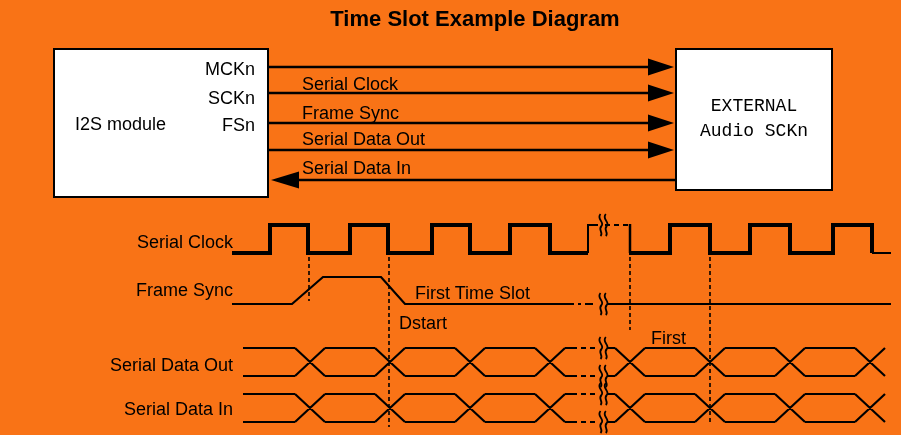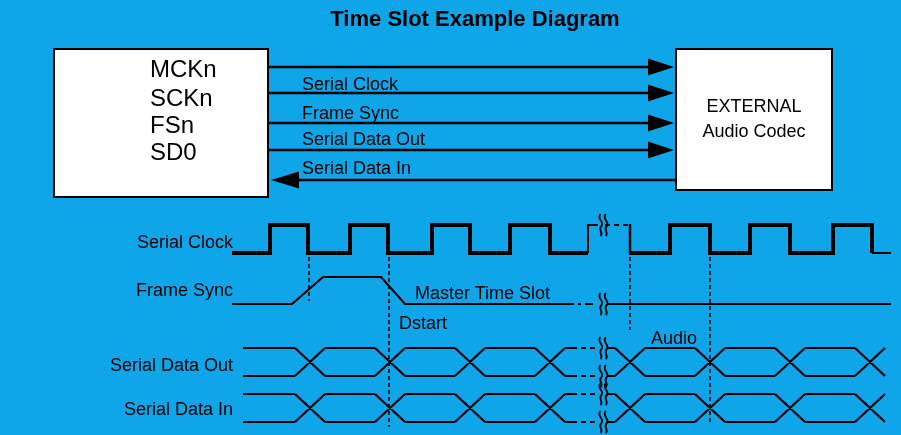--- a/index.html
+++ b/index.html
@@ -1,26 +1,26 @@
 <!DOCTYPE html>
 <html><head>
 <meta charset="utf-8">
 <style>
   html,body{margin:0;padding:0;background:#fff;}
   #screen{
-    position:relative;width:901px;height:435px;background:#0ea5e9;
+    position:relative;width:901px;height:435px;background:#f97316;
     font-family:"Liberation Sans",sans-serif;color:#000;overflow:hidden;
   }
   .abs{position:absolute;white-space:nowrap;}
   #title{left:275px;top:6px;width:400px;text-align:center;font-size:22px;font-weight:bold;}
   .box{position:absolute;border:2.5px solid #000;background:#fff;box-sizing:border-box;}
   #i2s-box{left:53px;top:48px;width:216px;height:150px;}
   #codec-box{left:675px;top:48px;width:158px;height:143px;}
-  .port{left:150px;width:105px;text-align:left;font-size:24px;line-height:20px;}
-  .codec-line{left:675px;width:158px;text-align:center;font-size:18px;line-height:20px;}
+  .port{left:150px;width:105px;text-align:right;font-size:18px;line-height:20px;}
+  .codec-line{left:675px;width:158px;text-align:center;font-size:18px;line-height:20px;font-family:Liberation Mono, monospace;}
   .sig-label{left:302px;font-size:18px;line-height:18px;}
   .wave-label{left:40px;width:193px;text-align:right;font-size:18px;line-height:18px;}
   .annot{font-size:18px;line-height:18px;}
   #i2s-label{left:75px;top:114px;font-size:18px;}
   svg{position:absolute;left:0;top:0;}
 </style>
 </head>
 <body>
 
 <div id="screen">
@@ -90,36 +90,36 @@
       <use href="#brk" transform="translate(602,348)"></use>
       <use href="#brk" transform="translate(602,376)"></use>
       <use href="#brk" transform="translate(602,394)"></use>
       <use href="#brk" transform="translate(602,422)"></use>
     </g>
   </svg>
 
   <div class="abs" id="title">Time Slot Example Diagram</div>
 
   <div class="box" id="i2s-box"></div>
+  <div class="abs" id="i2s-label">I2S module</div>
   <div class="abs port" style="top:59px">MCKn</div>
   <div class="abs port" style="top:115px">FSn</div>
   <div class="abs port" style="top:88px">SCKn</div>
-  <div class="abs port" style="top:142px">SD0</div>
 
   <div class="box" id="codec-box"></div>
   <div class="abs codec-line" style="top:96px">EXTERNAL</div>
-  <div class="abs codec-line" style="top:121px">Audio Codec</div>
+  <div class="abs codec-line" style="top:121px">Audio SCKn</div>
 
   <div class="abs sig-label" style="top:75px">Serial Clock</div>
   <div class="abs sig-label" style="top:104px">Frame Sync</div>
   <div class="abs sig-label" style="top:130px">Serial Data Out</div>
   <div class="abs sig-label" style="top:159px">Serial Data In</div>
 
   <div class="abs wave-label" style="top:233px">Serial Clock</div>
   <div class="abs wave-label" style="top:281px">Frame Sync</div>
   <div class="abs wave-label" style="top:356px">Serial Data Out</div>
   <div class="abs wave-label" style="top:400px">Serial Data In</div>
 
-  <div class="abs annot" style="left:415px;top:284px">Master Time Slot</div>
+  <div class="abs annot" style="left:415px;top:284px">First Time Slot</div>
   <div class="abs annot" style="left:399px;top:314px">Dstart</div>
-  <div class="abs annot" style="left:651px;top:329px">Audio</div>
+  <div class="abs annot" style="left:651px;top:329px">First</div>
 
 </div>
 
 </body></html>

